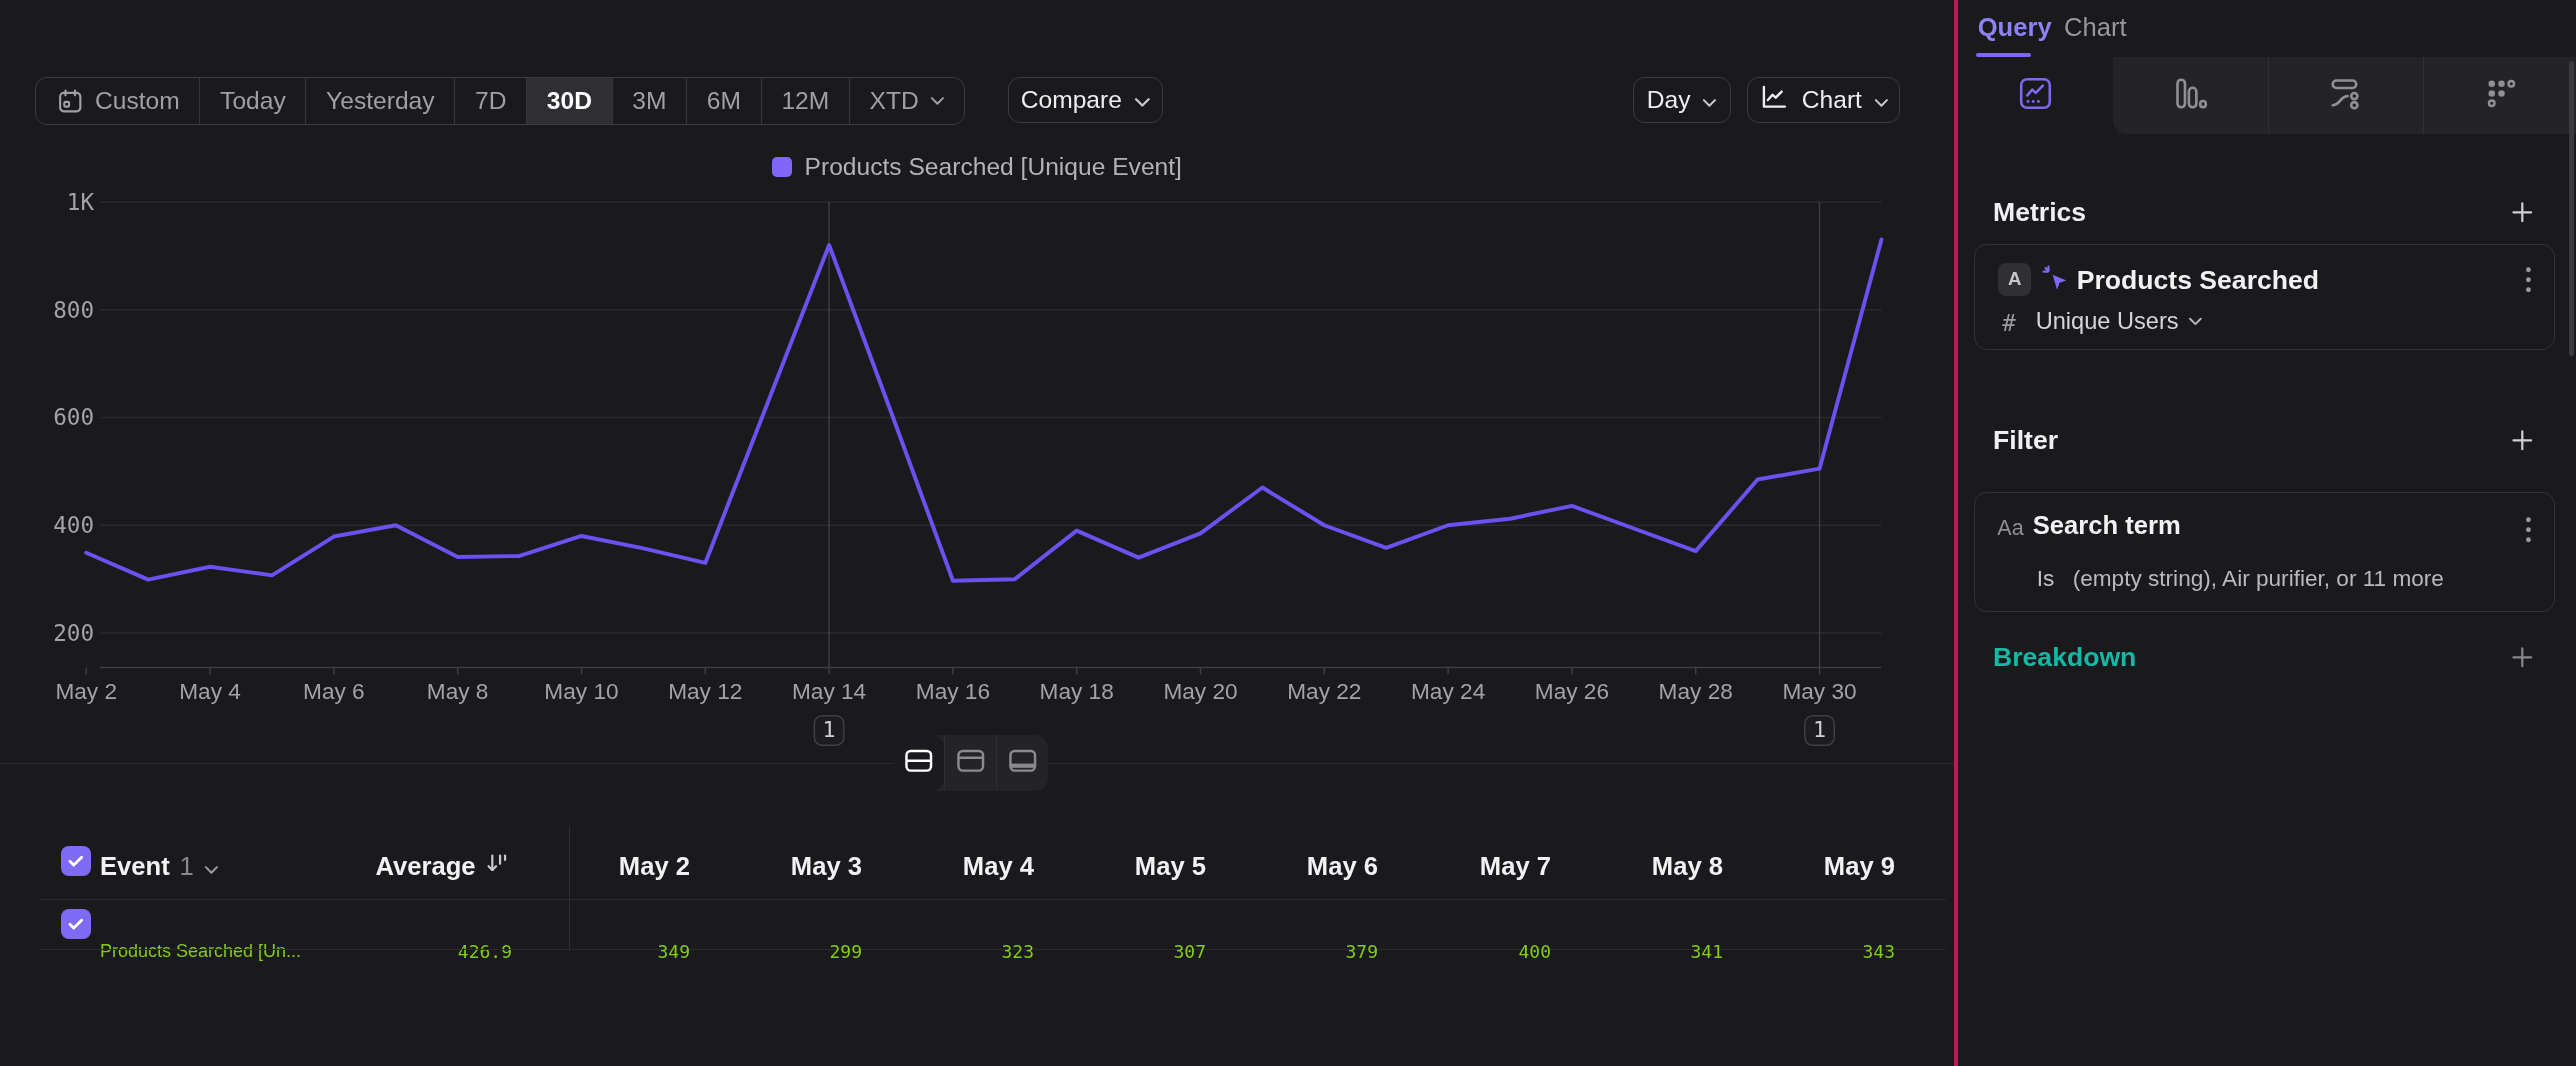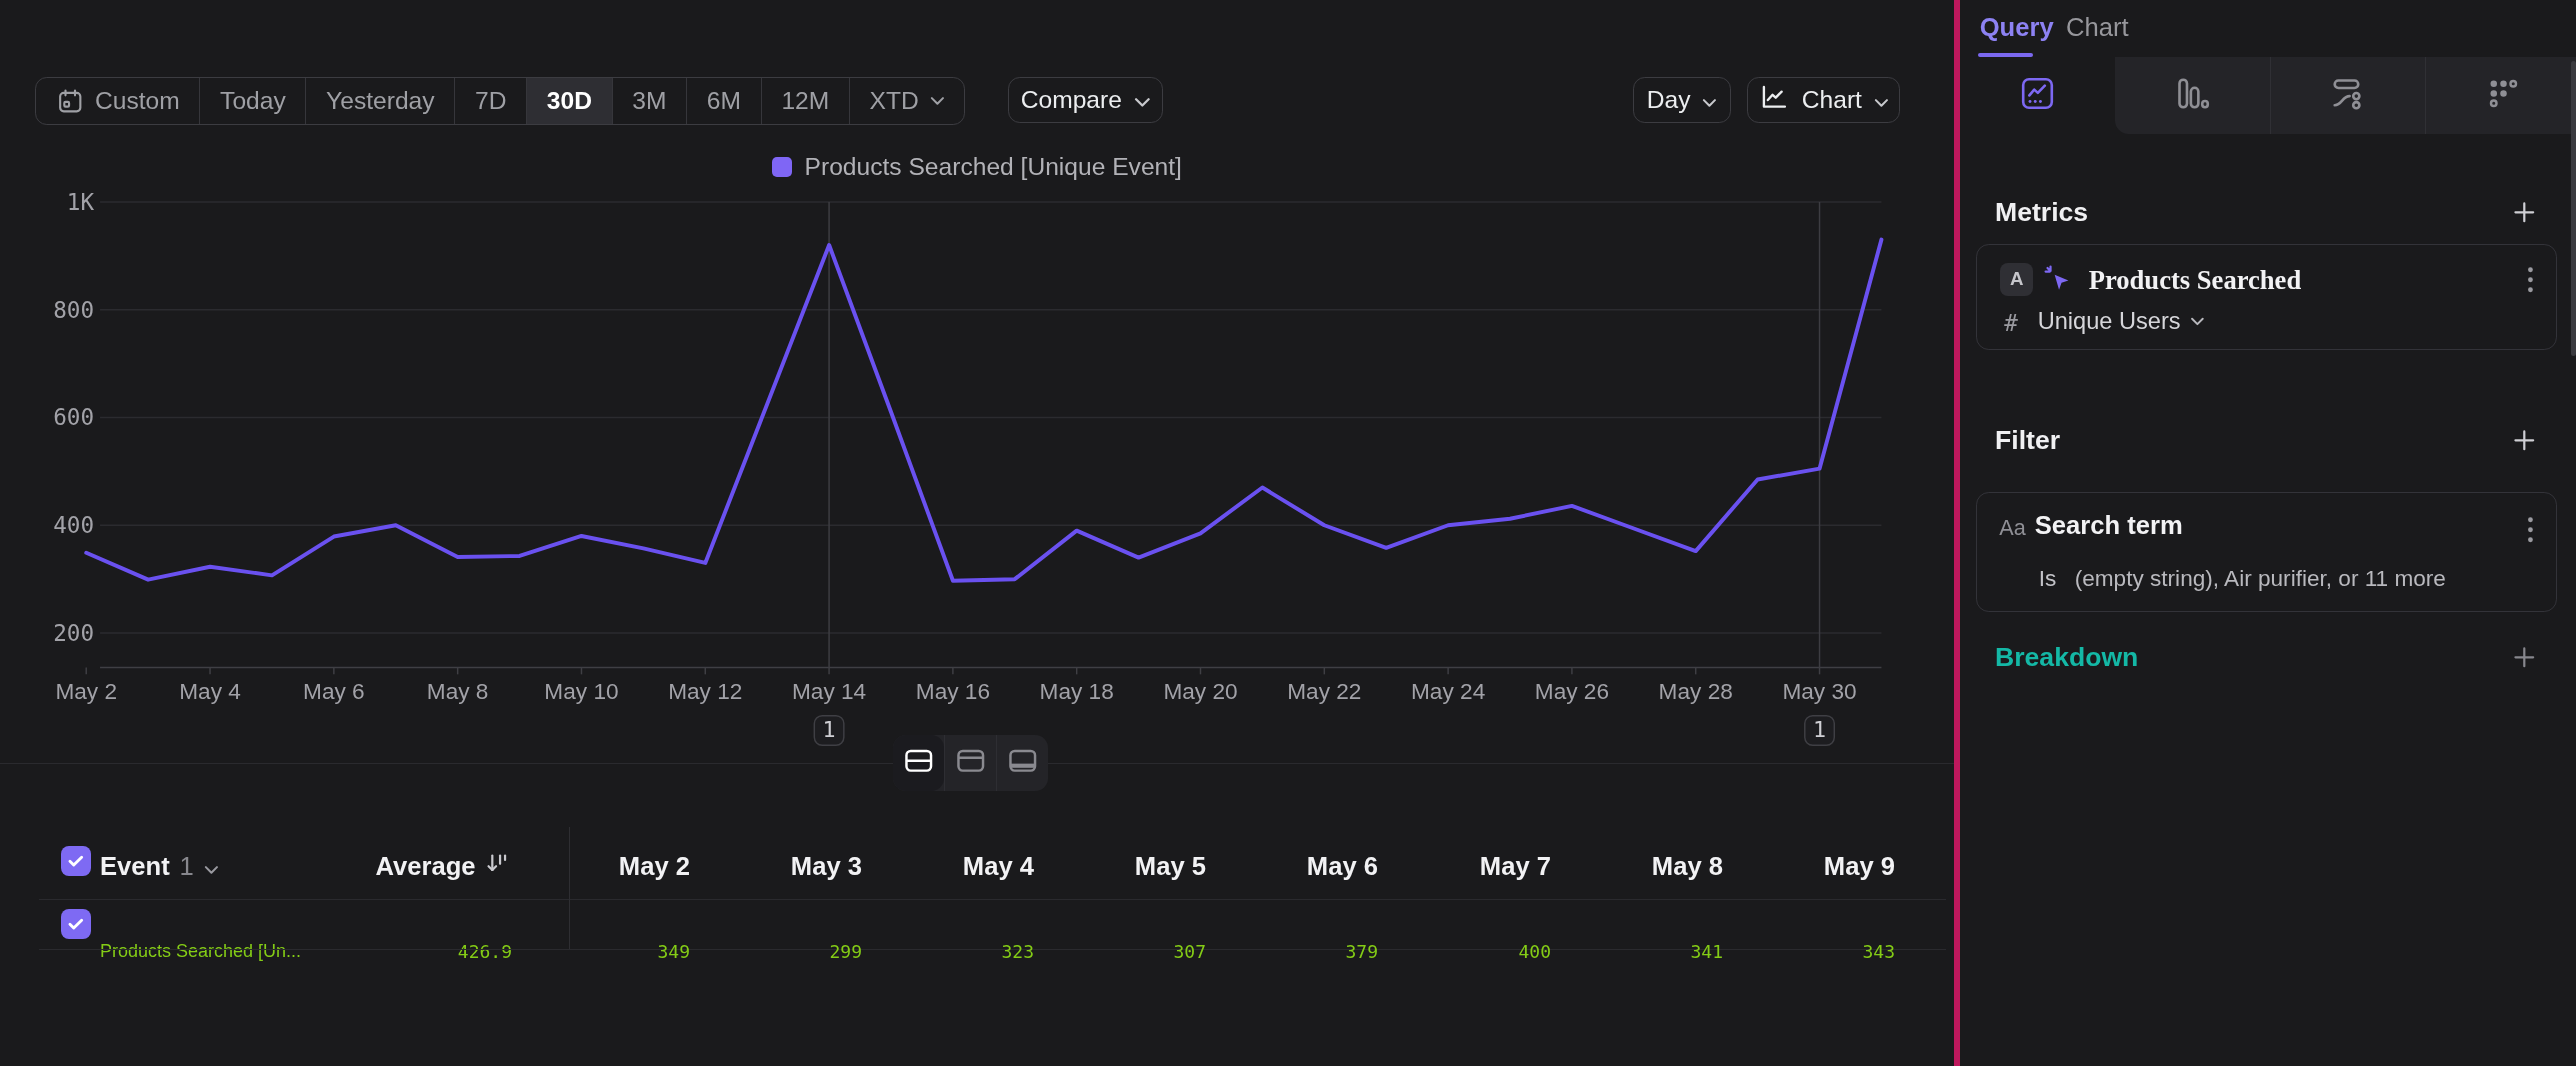--- a/index.html
+++ b/index.html
@@ -37,21 +37,21 @@
   .td{font-size:18px;color:#84cc16;margin-top:28px;}
   .mono{font-family:"DejaVu Sans Mono",monospace;}
   .checkbox{position:absolute;width:29.5px;height:29.5px;border-radius:7.9px;background:#7e6af3;display:flex;align-items:center;justify-content:center;cursor:pointer;}
   .muted{color:#87878d;font-weight:400;}
   .hline{position:absolute;left:39px;width:1907px;height:1px;background:#2a2a2e;}
   .vline{position:absolute;left:569px;top:827px;width:1px;height:122px;background:#2e2e32;}
   .th-date,.td-num{position:absolute;width:121px;text-align:right;}
   .th-date{top:834px;line-height:65px;}
   .td-num{top:899px;line-height:49px;}
   
-  .sidebar{position:absolute;left:1954px;top:0;width:622px;height:1067px;border-left:6px solid #be185d;box-sizing:border-box;}
+  .sidebar{position:absolute;left:1954px;top:0;width:622px;height:1067px;border-left:4px solid #be185d;box-sizing:border-box;}
   .qtab{position:absolute;top:0;height:55px;line-height:55px;font-size:25.6px;cursor:pointer;}
   .qtab.active{color:#8d82f3;font-weight:600;}
   .qtab.inactive{color:#97979c;}
   .tab-underline{position:absolute;left:17.7px;top:53px;width:55px;height:3.9px;border-radius:2px;background:#7b68f0;}
   .icon-strip-raised{position:absolute;left:155px;top:57px;width:466px;height:77px;background:#242428;border-bottom-left-radius:13.8px;display:flex;}
   .strip-cell{width:155px;display:flex;align-items:center;justify-content:center;border-left:1px solid #303035;cursor:pointer;box-sizing:border-box;}
   .strip-cell:first-child{border-left:none;}
   .strip-cell-active{position:absolute;left:0;top:57px;width:155px;height:77px;display:flex;align-items:center;justify-content:center;cursor:pointer;}
   .side-header{position:absolute;left:35px;width:543px;display:flex;justify-content:space-between;align-items:center;height:35px;}
   .side-header .t{font-size:26.6px;font-weight:700;color:#f0f0f2;}
@@ -347,21 +347,21 @@
     </span>
   </div>
   <div class="card" style="top:244px;height:106px;">
     <div class="a-badge" style="left:23.6px;top:17.7px;">A</div>
     <span class="abs" style="left:65px;top:17.7px;">
       <svg width="33" height="33" viewBox="0 0 24 24" fill="none">
           <path d="M9.2 8.6l10 4.2-5 1.6-1.8 5-3.2-10.8z" fill="#7d68f2"></path>
           <path d="M6.2 2.6v3.2M2.6 6.2h3.2M4 3.6l2.2 2.2" stroke="#7d68f2" stroke-width="1.6" stroke-linecap="round"></path>
         </svg>
     </span>
-    <span class="card-title abs" style="left:112px;top:19.7px;font-family:Liberation Serif, serif;">Products Searched</span>
+    <span class="card-title abs" style="left:102px;top:19.7px;">Products Searched</span>
     <span class="kebab" style="top:19.7px;">
       <svg width="6.9" height="29.5" viewBox="0 0 6 28" fill="#9a9aa0">
           <circle cx="3" cy="4.5" r="2.3"></circle>
           <circle cx="3" cy="14" r="2.3"></circle>
           <circle cx="3" cy="23.5" r="2.3"></circle>
         </svg>
     </span>
     <span class="abs mono" style="left:27.6px;top:65px;font-size:22.6px;color:#9a9aa0;">#</span>
     <span class="abs" style="left:61px;top:63px;font-size:23.6px;color:#d6d6da;display:flex;align-items:center;gap:9.8px;">
       <span>Unique Users</span>

